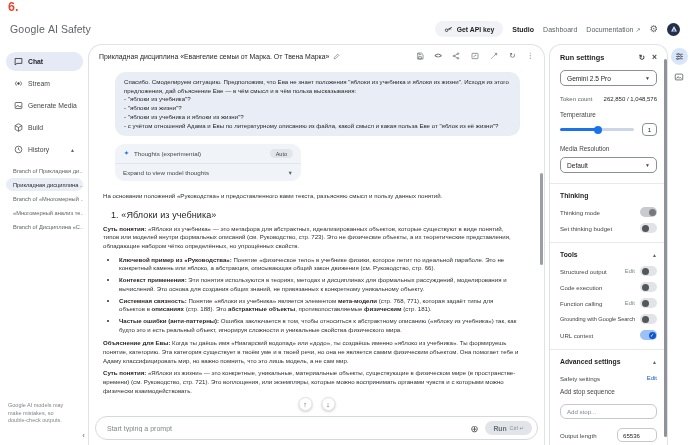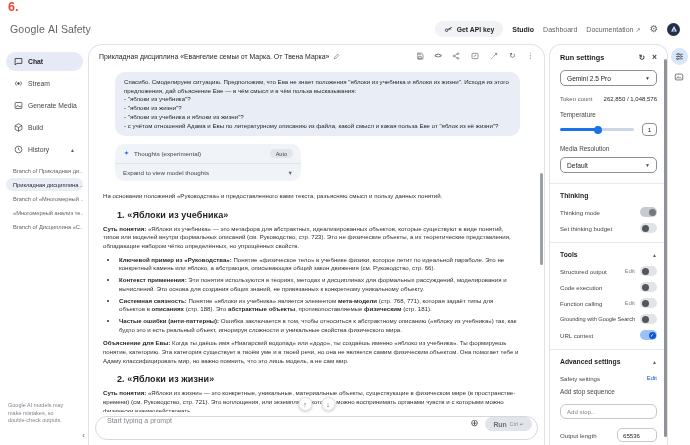--- a/index.html
+++ b/index.html
@@ -36,28 +36,28 @@
   .t-icon{font-size:7.5px;line-height:1;display:flex;align-items:center}
   .code-glyph{font-size:6.5px;font-weight:700;letter-spacing:-.5px}
   .chat-scroll{position:absolute;top:23px;left:0;right:4px;bottom:33px;padding:4px 20px 0 14px;overflow:hidden}
   .user-msg{margin-left:12px;background:#e9eef6;border-radius:10px;padding:6px 9px;font-size:6.1px;line-height:8.7px;color:#1f1f1f;white-space:pre-wrap}
   .thoughts{margin:8px 0 11px 12px;width:186px;background:#f0f4f9;border-radius:9px;color:#444746}
   .thoughts-row1{display:flex;align-items:center;gap:4px;padding:5px 8px;border-bottom:1px solid #e2e6ec;font-size:6.2px}
   .badge{margin-left:auto;background:#e2e5ea;border-radius:999px;padding:1.5px 6px;font-size:5.5px;color:#444746}
   .thoughts-row2{display:flex;align-items:center;padding:5px 8px;font-size:6.2px}
   .thoughts-row2 .chev{margin-left:auto;font-size:5.5px;color:#5f6368}
   .resp{font-size:6.1px;line-height:8.7px;color:#2b2f33}
-  .resp-h{font-size:9px;font-weight:700;color:#1f1f1f;margin:10px 14px 5px;letter-spacing:.1px}
+  .resp-h{font-size:9px;font-weight:400;color:#1f1f1f;margin:10px 8px 5px;letter-spacing:.1px}
   .resp-p{margin:4px 0}
   .resp-ul{margin:5px 0 5px 15px}
   .resp-ul li{margin:3px 0;padding-left:1px}
   .resp b{font-weight:700;color:#1f1f1f}
   .scroll-btns{position:absolute;left:50%;transform:translateX(-50%);bottom:34px;display:flex;gap:9px}
   .scroll-btn{width:14px;height:14px;border-radius:50%;background:#fff;border:1px solid #e1e3e6;box-shadow:0 1px 2.5px rgba(0,0,0,.18);display:flex;align-items:center;justify-content:center;font-size:7px;color:#444746}
-  .composer{position:absolute;left:6px;right:6px;bottom:5px;height:24px;border:1px solid #d5d8dd;border-radius:14px;display:flex;align-items:flex-start;padding:0 5px 0 11px;background:#fff}
+  .composer{position:absolute;left:6px;right:6px;bottom:5px;height:24px;border:1px solid #d5d8dd;border-radius:14px;display:flex;align-items:center;padding:0 5px 0 11px;background:#fff}
   .composer input{flex:1;border:none;outline:none;font-size:7px;color:#1f1f1f;font-family:"Liberation Sans",sans-serif;background:transparent}
   .composer input::placeholder{color:#80868b}
   .plus{font-size:9.5px;color:#444746;margin-right:7px}
   .run-btn{background:#e1e4e9;border-radius:999px;padding:3.5px 8px;display:flex;align-items:center;gap:3px}
   .run-label{font-size:6.8px;font-weight:600;color:#697076}
   .run-kbd{font-size:5.4px;color:#8b9096}
   .main-thumb{position:absolute;right:1px;top:128px;width:3px;height:92px;background:#9aa0a6;border-radius:2px}
   
   .settings-card{position:absolute;left:549px;top:44px;width:119px;bottom:0;background:#fff;border:1px solid #e0e2e6;border-bottom:none;border-radius:12px 12px 0 0;padding:7px 10px 0 10px;overflow:hidden}
   .rs-header{display:flex;align-items:center;font-size:7.3px;font-weight:600;color:#1f1f1f;margin-bottom:8px}
@@ -257,21 +257,20 @@
         <div class="resp-p"><span>На основании положений «Руководства» и предоставленного вами текста, разъясняю смысл и пользу данных понятий.</span></div>
         <div class="resp-h">1. «Яблоки из учебника»</div>
         <div class="resp-p"><b>Суть понятия:</b><span> «Яблоки из учебника» — это метафора для абстрактных, идеализированных объектов, которые существуют в виде понятий, типов или моделей внутри формальных описаний (см. Руководство, стр. 723). Это не физические объекты, а их теоретические представления, обладающие набором чётко определённых, но упрощённых свойств.</span></div>
         <ul class="resp-ul">
           <li><b>Ключевой пример из «Руководства»:</b><span> Понятие «физическое тело» в учебнике физики, которое летит по идеальной параболе. Это не конкретный камень или яблоко, а абстракция, описывающая общий закон движения (см. Руководство, стр. 66).</span></li>
           <li><b>Контекст применения:</b><span> Эти понятия используются в теориях, методах и дисциплинах для формальных рассуждений, моделирования и вычислений. Это основа для создания общих знаний, не привязанных к конкретному уникальному объекту.</span></li>
           <li><b>Системная связность:</b><span> Понятие «яблоки из учебника» является элементом </span><b>мета-модели</b><span> (стр. 768, 771), которая задаёт типы для объектов в </span><b>описаниях</b><span> (стр. 188). Это </span><b>абстрактные объекты</b><span>, противопоставляемые </span><b>физическим</b><span> (стр. 181).</span></li>
           <li><b>Частые ошибки (анти-паттерны):</b><span> Ошибка заключается в том, чтобы относиться к абстрактному описанию («яблоку из учебника») так, как будто это и есть реальный объект, игнорируя сложности и уникальные свойства физического мира.</span></li>
         </ul>
         <div class="resp-p"><b>Объяснение для Евы:</b><span> Когда ты даёшь имя «Ниагарский водопад» или «додо», ты создаёшь именно «яблоко из учебника». Ты формируешь понятие, категорию. Эта категория существует в твоём уме и в твоей речи, но она не является самим физическим объектом. Она помогает тебе и Адаму классифицировать мир, но важно помнить, что это лишь модель, а не сам мир.</span></div>
-        <div class="resp-h">2. «Яблоки из жизни»</div>
         <div class="resp-p"><b>Суть понятия:</b><span> «Яблоки из жизни» — это конкретные, уникальные, материальные объекты, существующие в физическом мире (в пространстве-времени) (см. Руководство, стр. 721). Это воплощения, или экземпляры, которые можно воспринимать органами чувств и с которыми можно физически взаимодействовать.</span></div>
       </div>
   </div>
 
   <div class="scroll-btns">
     <div class="scroll-btn">↑</div>
     <div class="scroll-btn">↓</div>
   </div>
 
   <div class="composer">

